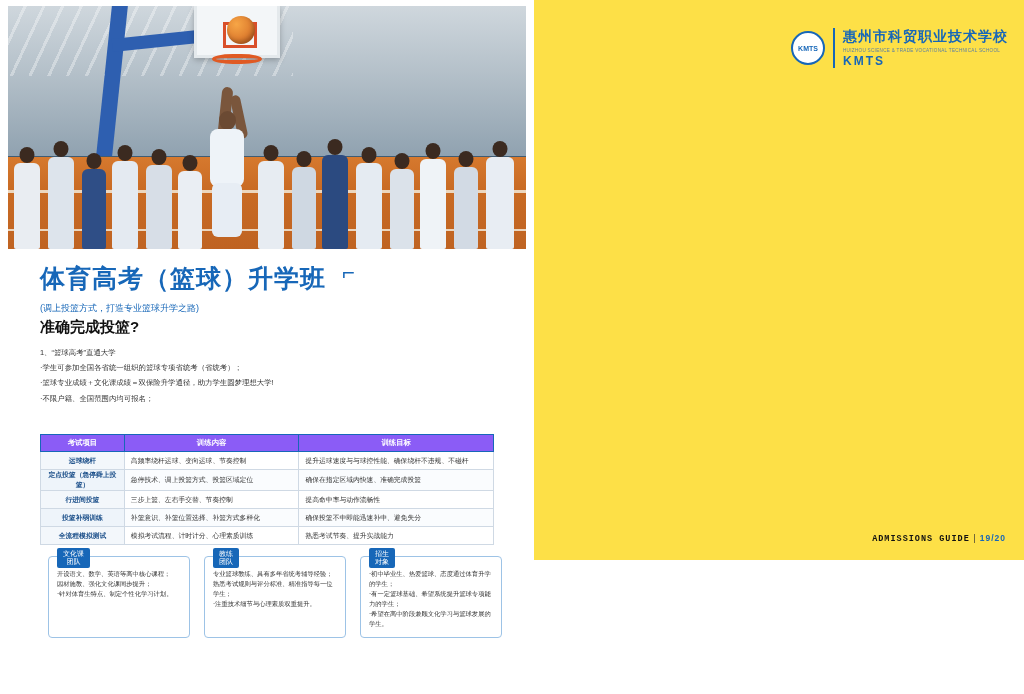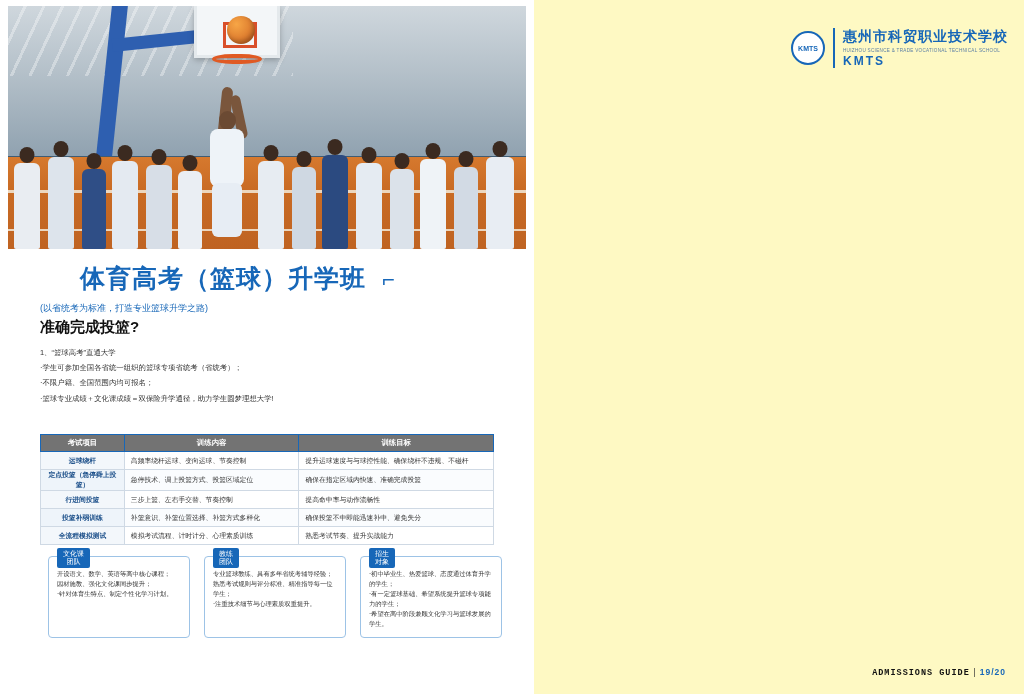--- a/index.html
+++ b/index.html
@@ -7,21 +7,21 @@
   body {
     width: 1024px; height: 694px;
     background: #ffffff;
     font-family: "Liberation Sans", sans-serif;
     color: #1a1a1a;
     overflow: hidden;
     position: relative;
   }
   .page { position: absolute; inset: 0; display: flex; }
   .left-page { width: 534px; height: 694px; position: relative; background: #fff; padding: 0; }
-  .right-page { width: 490px; height: 694px; position: relative; background: #fef9c3; }
+  .right-page { width: 490px; height: 560px; position: relative; background: #fde047; }
 
   
   .hero {
     position: absolute; left: 8px; top: 6px; width: 518px; height: 243px;
     overflow: hidden; background: #2b4c7e;
   }
   .hero-sky { position:absolute; inset:0; background:
      linear-gradient(180deg,#cfd8df 0%, #b9c4cc 28%, #9fb0bd 40%, #7b8f9f 48%, #5d7384 55%, #3f5c74 62%, #2f5486 72%, #23457a 100%); }
   .court {
     position:absolute; left:0; bottom:0; width:100%; height:92px;
@@ -65,34 +65,34 @@
   .p-main .arm { position:absolute; left:16px; top:-4px; width:11px; height:48px; background:#7a563c; border-radius:6px; transform:rotate(6deg); }
   .p-main .arm2 { position:absolute; left:30px; top:4px; width:10px; height:44px; background:#7a563c; border-radius:6px; transform:rotate(-12deg); }
   .crowd { position:absolute; left:0; bottom:0; width:100%; height:120px; }
   .fig { position:absolute; bottom:0; border-radius:6px 6px 2px 2px; }
   .fig .h { position:absolute; left:50%; transform:translateX(-50%); top:-16px; width:15px; height:16px; border-radius:50%; background:#3b2a20; }
 
   
   .title-wrap { position:absolute; left:40px; top:262px; }
   .main-title {
     font-size: 25px; font-weight: bold; color:#1767b8; letter-spacing:1px;
-    display:flex; align-items:flex-end; gap:16px;margin-left:40px;
+    display:flex; align-items:flex-start; gap:16px;
   }
   .title-mark { color:#1767b8; font-size:22px; transform: translateY(-2px); }
   .sub-title { margin-top:7px; font-size:9px; color:#1767b8; }
 
   .sec-q { position:absolute; left:40px; top:318px; font-size:15px; font-weight:bold; color:#111; }
   .body-copy { position:absolute; left:40px; top:344px; width:452px; font-size:7.4px; line-height:1.65; color:#333; }
   .body-copy p { margin:3px 0 1px 0; }
 
   
   .tbl-title { position:absolute; left:40px; top:415px; font-size:13px; font-weight:bold; color:#111; }
   .tbl { position:absolute; left:40px; top:434px; width:454px; border-collapse:collapse; font-size:7px; }
   .tbl th {
-    background:#737373; color:#fff; font-weight:bold; height:17px; font-size:7.4px;
+    background:#8b5cf6; color:#fff; font-weight:bold; height:17px; font-size:7.4px;
     border:1px solid #1767b8;
   }
   .tbl td { border:1px solid #cfd9e4; height:18px; padding:0 6px; color:#333; font-size:6.8px; }
   .tbl td.c0 { width:84px; text-align:center; font-weight:bold; color:#1a4e89; background:#f3f7fb; }
   .tbl td.c1 { width:175px; }
   .tbl td.c2 { width:195px; }
   .tbl tr:nth-child(even) td { background:#fafcfe; }
   .tbl tr:nth-child(even) td.c0 { background:#eef4fa; }
 
   
@@ -196,30 +196,30 @@
           <div class="torso"></div>
           <div class="legs"></div>
       </div>
     </div>
 
     <div class="title-wrap">
       <div class="main-title">
         <span>体育高考（篮球）升学班</span>
         <span class="title-mark">⌐</span>
       </div>
-      <div class="sub-title">(以省统考为标准，打造专业篮球升学之路)</div>
+      <div class="sub-title">(调上投篮方式，打造专业篮球升学之路)</div>
     </div>
 
     <div class="sec-q">准确完成投篮?</div>
 
     <div class="body-copy">
       <p>1、“篮球高考”直通大学</p>
       <p>·学生可参加全国各省统一组织的篮球专项省统考（省统考）；</p>
+      <p>·篮球专业成绩＋文化课成绩＝双保险升学通径，助力学生圆梦理想大学!</p>
       <p>·不限户籍、全国范围内均可报名；</p>
-      <p>·篮球专业成绩＋文化课成绩＝双保险升学通径，助力学生圆梦理想大学!</p>
     </div>
 
     <table class="tbl">
       <thead>
         <tr>
           <th>考试项目</th>
           <th>训练内容</th>
           <th>训练目标</th>
         </tr>
       </thead>

